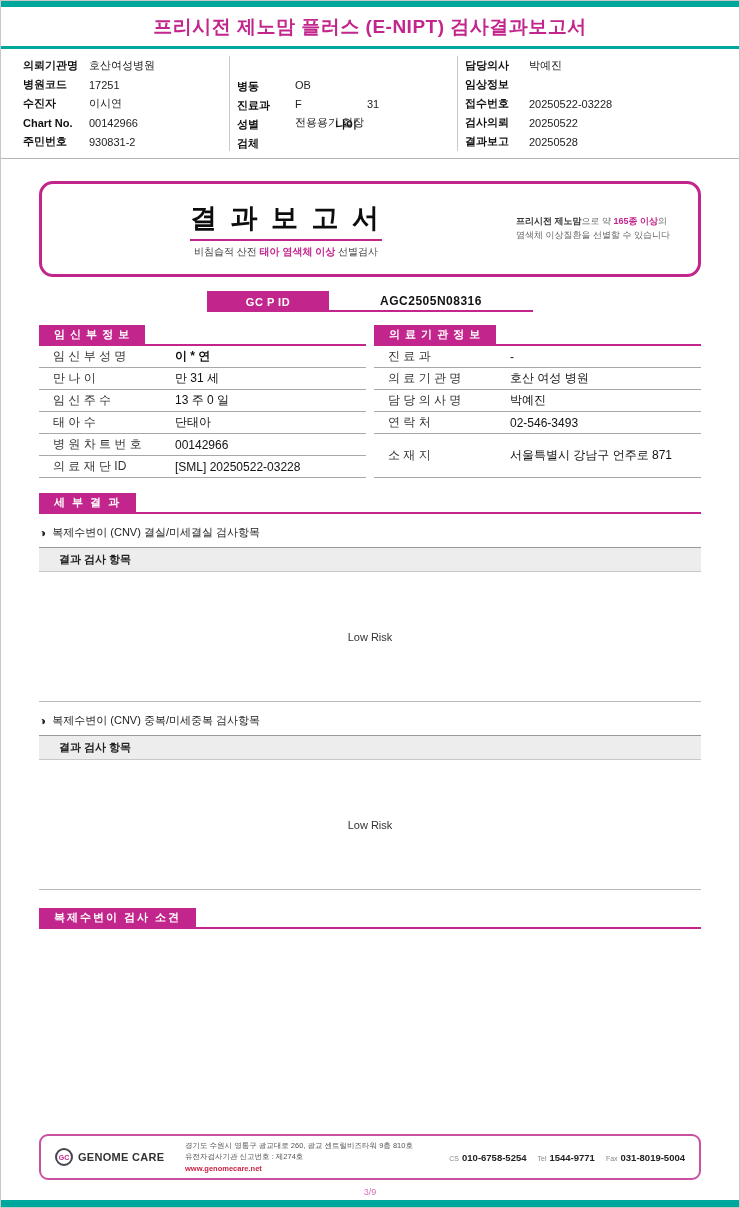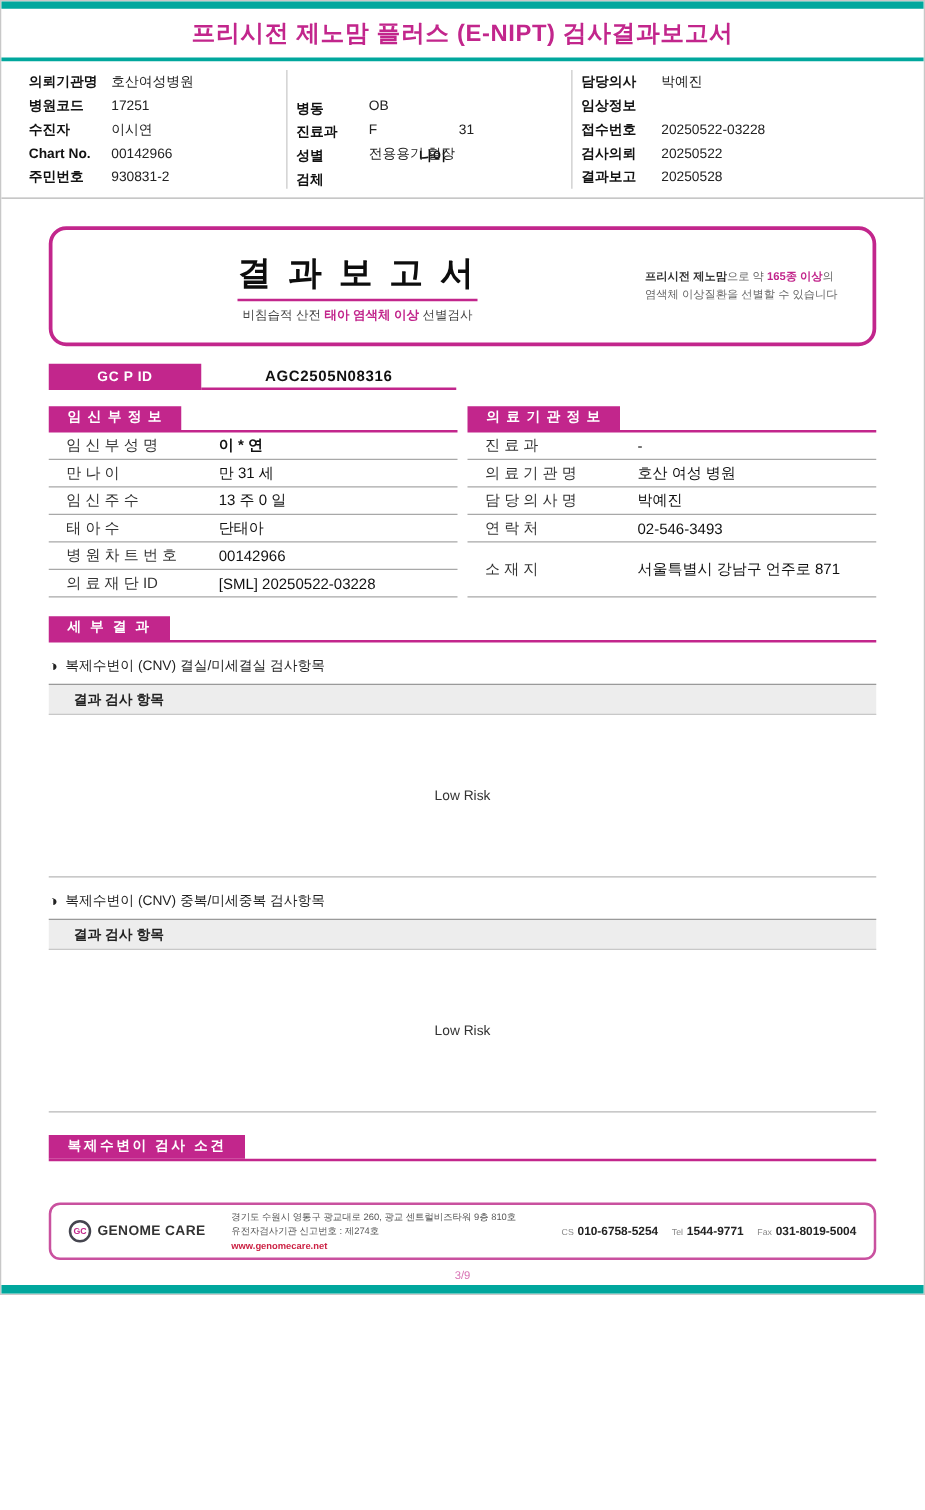--- a/index.html
+++ b/index.html
@@ -7,21 +7,21 @@
     --teal:#00A79D;
     --magenta:#C2268C;
     --magenta-light:#D873B4;
   }
   body{
     width:740px; height:1208px;
     font-family:"Liberation Sans","DejaVu Sans",sans-serif;
     background:#fff; color:#222;
   }
   .page{
-    width:740px; height:1036px;
+    width:740px; height:1208px;
     border:1px solid #c8c8c8;
     display:flex; flex-direction:column;
     background:#fff; overflow:hidden;
   }
   
   .top-bar{ height:6px; background:var(--teal); flex:0 0 auto; }
   .doc-title{
     text-align:center; color:var(--magenta); font-weight:bold;
     font-size:19px; padding:7px 0 6px; letter-spacing:0.5px;
   }
@@ -64,21 +64,21 @@
   .brand-kr{ color:var(--magenta); font-size:11px; font-weight:bold; }
   .center-title{ flex:1; text-align:center; }
   .result-title{ font-size:27px; font-weight:bold; color:#0d0d0d; letter-spacing:3px; }
   .title-underline{ width:192px; height:2px; background:var(--magenta); margin:3px auto 4px; }
   .subtitle{ font-size:10px; color:#444; }
   .subtitle .hl{ color:var(--magenta); font-weight:bold; }
   .tagline{ width:168px; font-size:9px; color:#666; line-height:1.55; }
   .tagline .b{ color:#333; font-weight:bold; }
   .tagline .hl{ color:var(--magenta); font-weight:bold; }
 
-  .gcp-row{ display:flex; justify-content:flex-start; margin-top:14px; flex:0 0 auto; }
+  .gcp-row{ display:flex; justify-content:center; margin-top:14px; flex:0 0 auto; }
   .gcp{ display:flex; width:326px; height:21px; }
   .gcp-label{
     background:var(--magenta); color:#fff; font-weight:bold; font-size:11px;
     width:122px; display:flex; align-items:center; justify-content:center; letter-spacing:0.5px;
   }
   .gcp-value{
     flex:1; border-bottom:2px solid var(--magenta);
     display:flex; align-items:center; justify-content:center;
     font-weight:bold; font-size:12px; color:#111; letter-spacing:0.5px;
   }

